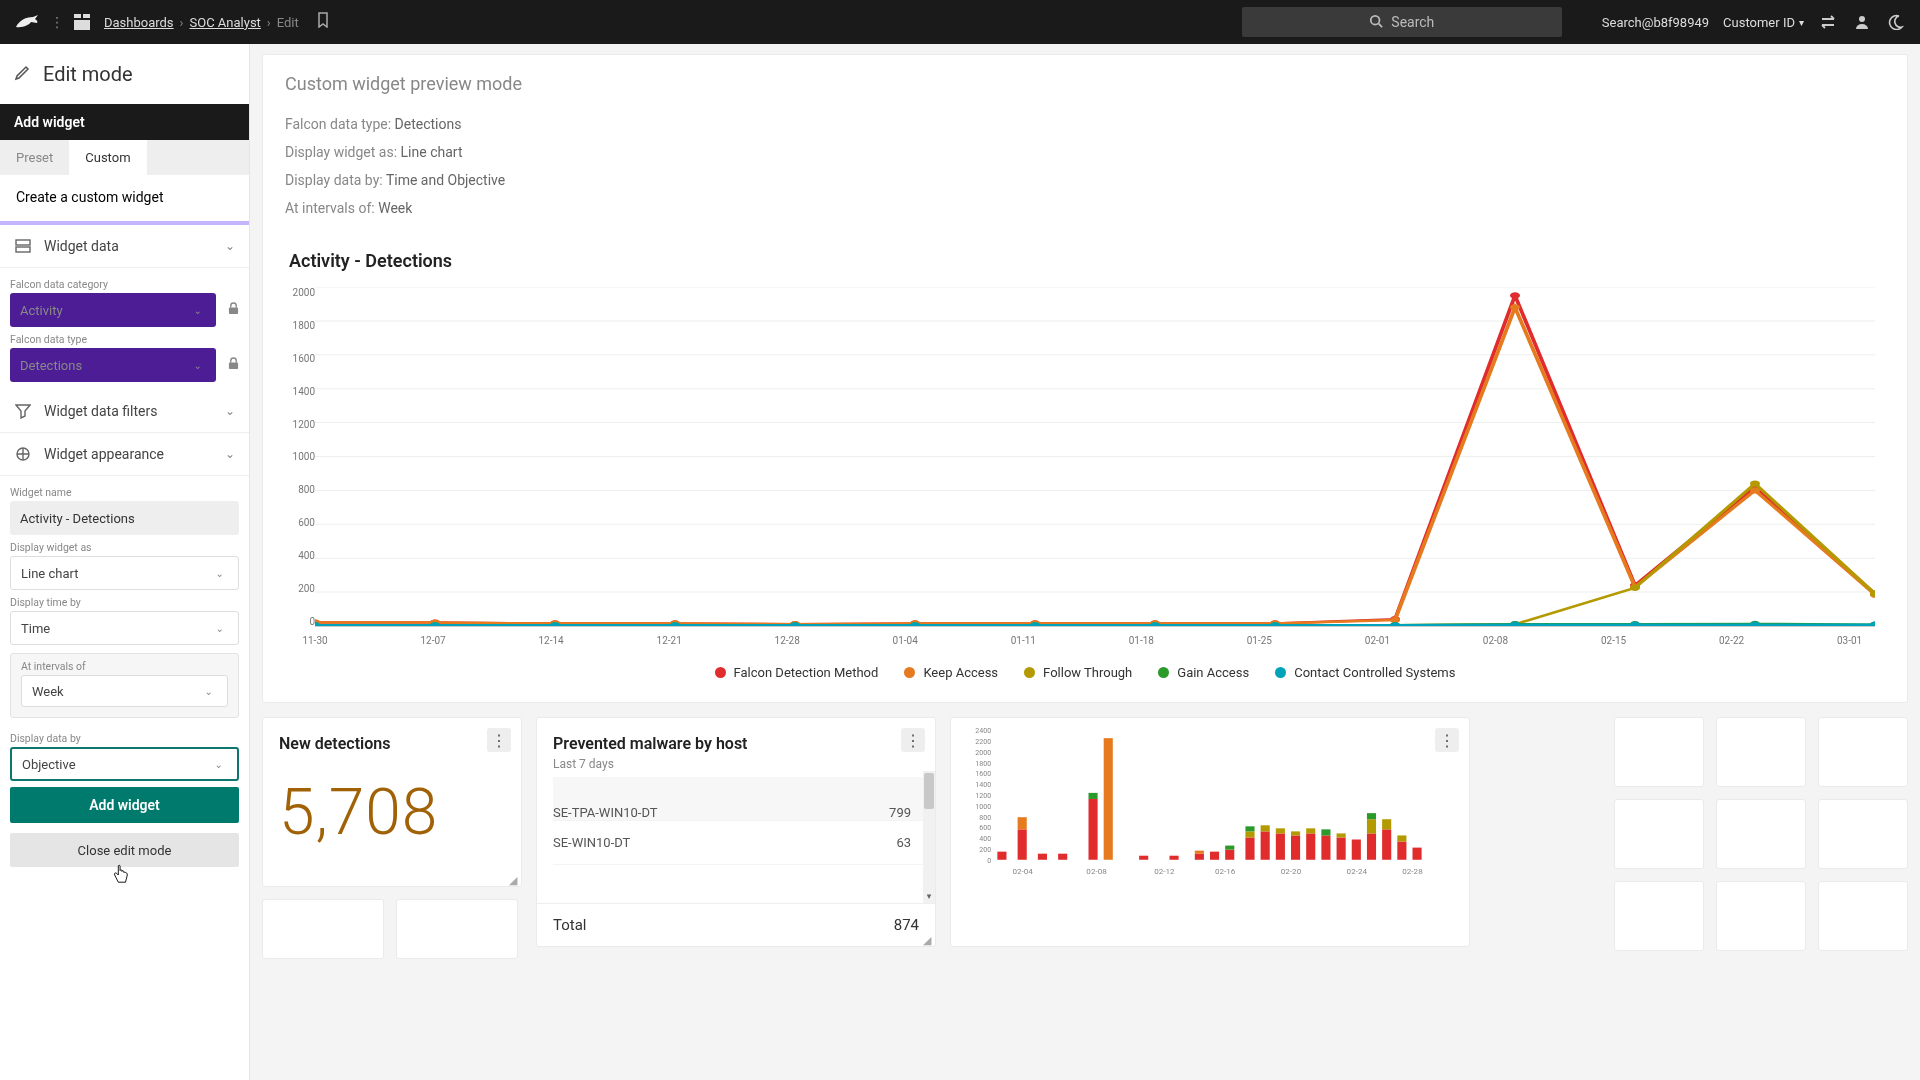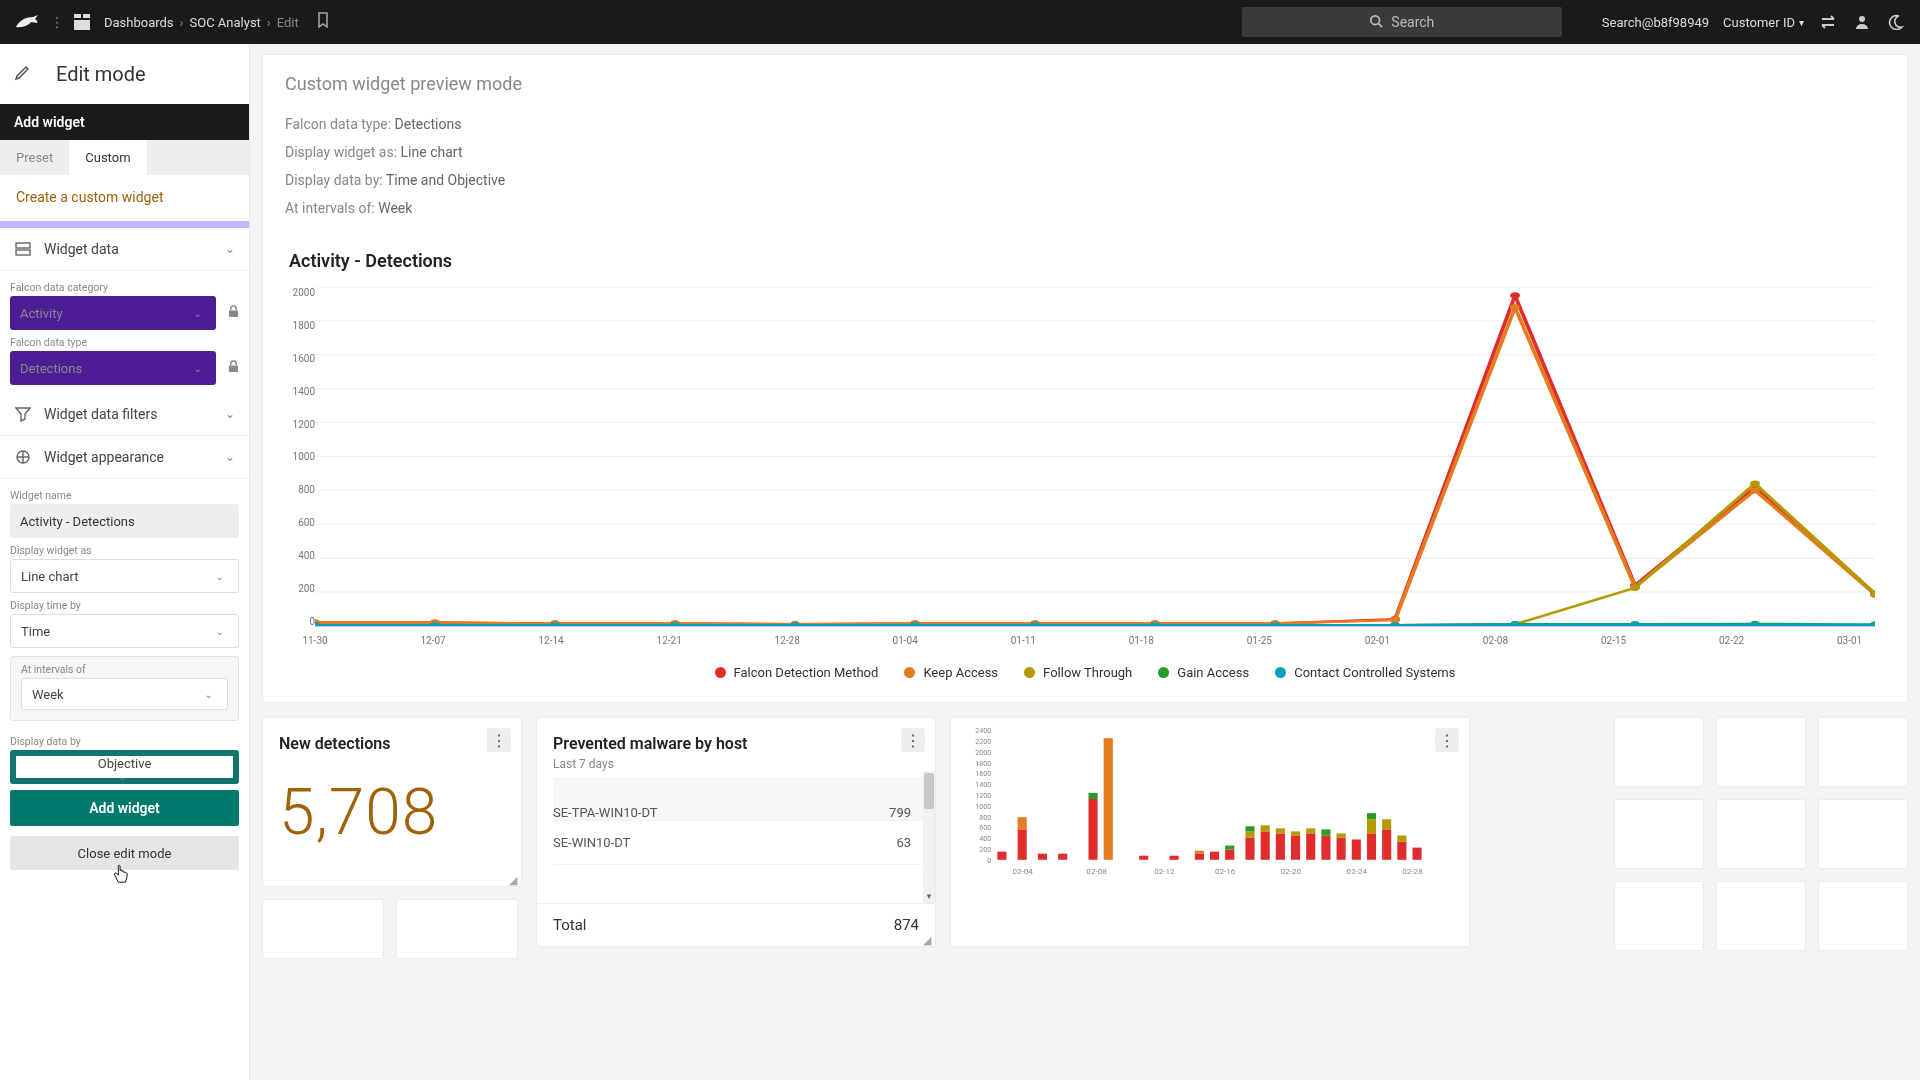--- a/index.html
+++ b/index.html
@@ -3,42 +3,42 @@
 <meta charset="utf-8">
 <style>
   * { box-sizing: border-box; margin: 0; padding: 0; font-family: -apple-system, BlinkMacSystemFont, "Segoe UI", Roboto, Arial, sans-serif; }
   body { background: #f4f4f4; width: 1920px; height: 1080px; overflow: hidden; color: #333; }
   
   
   .topbar { height: 44px; background: #1a1a1a; display: flex; align-items: center; padding: 0 14px; color: #ddd; }
   .logo { width: 26px; height: 20px; display:flex; align-items:center; justify-content:center; }
   .vdots { margin: 0 10px; color:#888; font-size:14px; }
   .dash-icon { width: 20px; height: 20px; margin-right: 10px; display:inline-flex; align-items:center; }
-  .crumb { font-size: 13px; color:#ddd; cursor:pointer; }
+  .crumb { font-size: 13px; color:#ddd; text-decoration: underline; cursor:pointer; }
   .crumb-sep { margin: 0 6px; color:#888; font-size:13px; }
   .crumb-muted { font-size:13px; color:#888; }
   .bookmark { margin-left: 18px; color:#aaa; }
   .topbar-spacer { flex: 1; }
   .search { width: 320px; height: 30px; background:#3a3a3a; border-radius:2px; display:flex; align-items:center; justify-content:center; gap:8px; color:#bbb; font-size:14px; margin-right:40px; }
   .topbar-right { display:flex; align-items:center; gap:14px; font-size:13px; color:#ddd; }
   .cust-id { display:flex; align-items:center; gap:4px; }
   .tb-icon { width:20px; height:20px; display:inline-flex; align-items:center; justify-content:center; color:#ccc; }
 
   
   .shell { display:flex; height: calc(1080px - 44px); }
   .sidebar { width: 250px; background:#fff; display:flex; flex-direction:column; border-right:1px solid #e5e5e5; }
   .main { flex:1; padding: 10px 12px 12px 12px; overflow:hidden; }
 
   
-  .editmode { display:flex; align-items:center; gap:26px; padding: 18px 14px; font-size:20px; font-weight:400; color:#333; }
+  .editmode { display:flex; align-items:center; gap:13px; padding: 18px 14px; font-size:20px; font-weight:400; color:#333; }
   .addw-header { background:#1a1a1a; color:#fff; padding: 10px 14px; font-size:14px; font-weight:600; }
   .tabs { display:flex; background:#eee; }
   .tab { padding: 10px 16px; font-size:13px; color:#888; cursor:pointer; }
   .tab.active { background:#fff; color:#333; }
-  .create-cw { padding: 14px 16px 16px; font-size:14px; color:#a16207; border-bottom:7px solid #c4b5fd; }
+  .create-cw { padding: 14px 16px 16px; font-size:14px; color:#000000; border-bottom:4px solid #c4b5fd; }
   
   .section-row { display:flex; align-items:center; padding:12px 14px; border-bottom:1px solid #eee; gap:12px; cursor:pointer; }
   .section-row .sicon { width:18px; height:18px; display:inline-flex; align-items:center; justify-content:center; color:#666; }
   .section-row .stitle { flex:1; font-size:14px; color:#444; }
   .section-row .chev { color:#888; font-size:12px; }
   
   .fieldblock { padding: 4px 10px 0 10px; }
   .flabel { font-size:10.5px; color:#888; margin: 6px 0 2px 0; }
   .select { position:relative; height:34px; background:#eee; border-radius:3px; display:flex; align-items:center; padding:0 10px; font-size:13px; color:#444; }
   .select.small { height:32px; }
@@ -266,21 +266,21 @@
     <div class="intervals-box">
       <div class="flabel">At intervals of</div>
       <div class="select small">
         <span class="val">Week</span>
         <span class="chev-d">⌄</span>
       </div>
     </div>
 
     <div class="fieldblock">
       <div class="flabel">Display data by</div>
-      <div class="select" style="background:#fff;border:6px solid #0f766e;flex-direction:column;">
+      <div class="select" style="background:#fff;border:2px solid #0f766e;">
         <span class="val">Objective</span>
         <span class="chev-d">⌄</span>
       </div>
     </div>
 
     <div class="sidebar-buttons">
       <button class="btn-primary">Add widget</button>
       <button class="btn-secondary">Close edit mode</button>
     </div>
   </div>

